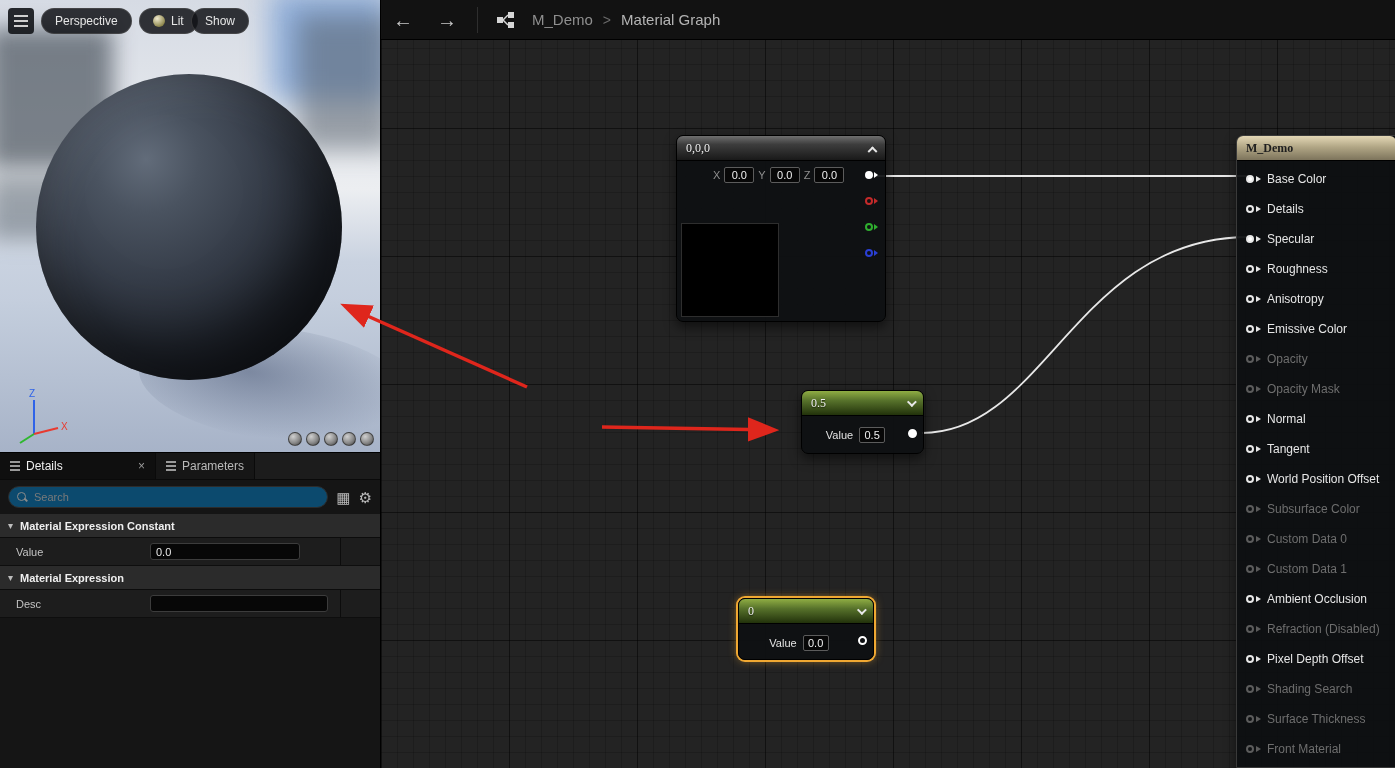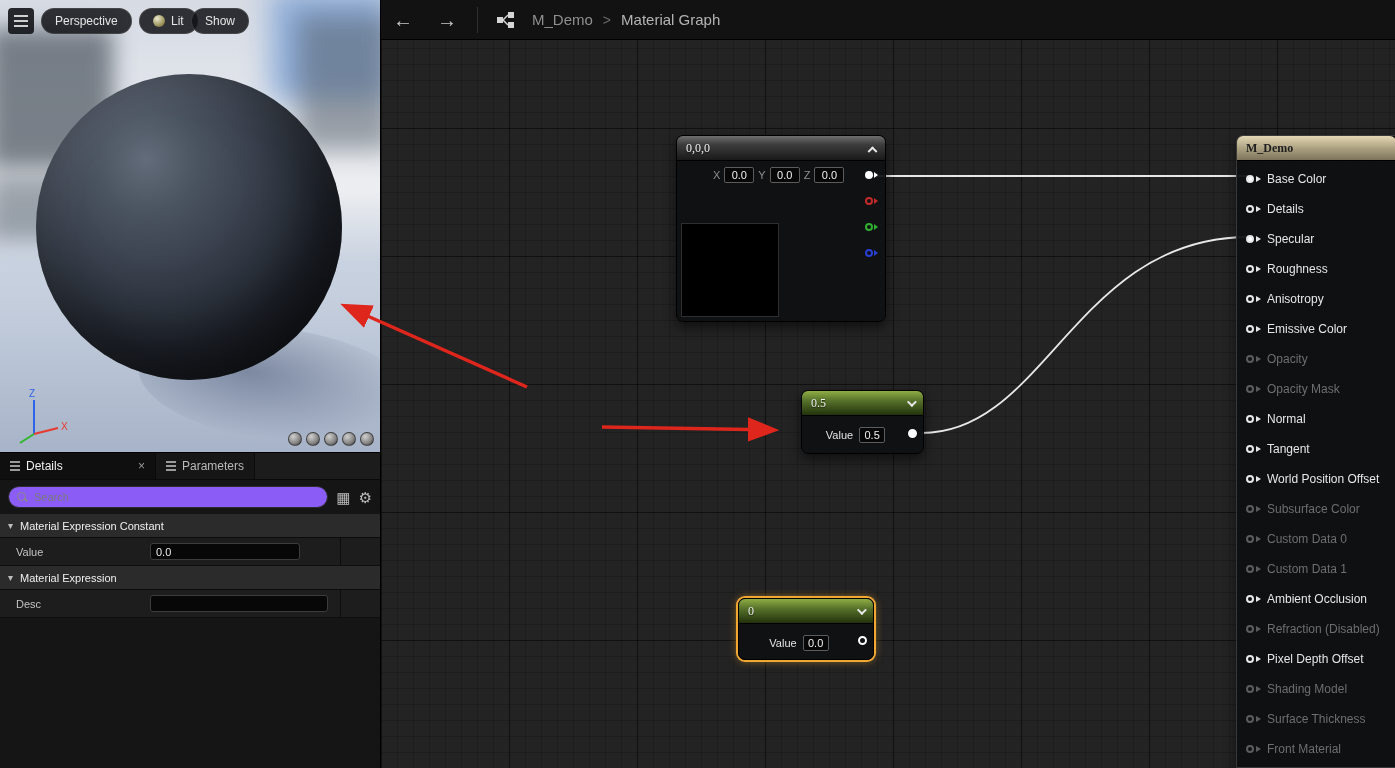--- a/index.html
+++ b/index.html
@@ -60,32 +60,32 @@
   
   .details-panel { position:absolute; left:0; top:452px; width:380px; height:316px; background:#151515; border-top:1px solid #000; }
   .tab-bar { display:flex; height:27px; background:#1c1c1c; border-bottom:1px solid #0a0a0a; }
   .tab { display:flex; align-items:center; gap:6px; padding:7px 10px; font-size:12px; color:#b9b9b9; background:#161616; border-right:1px solid #0a0a0a; }
   .tab.active { background:#0f0f0f; color:#f0f0f0; width:156px; }
   .tab-icon { display:inline-flex; flex-direction:column; gap:2px; }
   .tab-icon i { width:10px; height:2px; background:#9a9a9a; display:block; }
   .tab-close { margin-left:auto; color:#9a9a9a; font-size:12px; }
   .search-row { display:flex; align-items:center; height:34px; padding:0 8px; gap:8px; background:#151515; }
   .search-box {
-    flex:1; height:22px; border-radius:11px; background:#8b5cf6; border:1px solid #2c2c2c;
+    flex:1; height:22px; border-radius:11px; background:#0c4a6e; border:1px solid #2c2c2c;
     display:flex; align-items:center; padding:0 8px; gap:6px;justify-content:space-between;
   }
   .search-glyph { position:relative; width:11px; height:11px; flex:none; }
   .search-glyph::before { content:""; position:absolute; left:0; top:0; width:7px; height:7px; border:1.5px solid #8a8a8a; border-radius:50%; }
   .search-glyph::after { content:""; position:absolute; left:7px; top:7px; width:4px; height:1.5px; background:#8a8a8a; transform:rotate(45deg); }
   .search-box input { flex:1; background:transparent; border:none; outline:none; color:#ddd; font-size:11px; font-family:"Liberation Sans",sans-serif; }
   .search-box input::placeholder { color:#7a7a7a; }
   .detail-icon { color:#b9b9b9; font-size:15px; line-height:1; }
   .section-header { height:24px; background:#2b2b2b; display:flex; align-items:center; gap:7px; padding:0 8px; border-bottom:1px solid #0c0c0c; }
   .section-header .caret { color:#bdbdbd; font-size:10px; }
-  .section-header .title { color:#efefef; font-size:11px; font-weight:normal; }
+  .section-header .title { color:#efefef; font-size:11px; font-weight:bold; }
   .prop-row { height:28px; display:flex; align-items:center; background:#1d1d1d; border-bottom:1px solid #0e0e0e; }
   .prop-label { width:150px; padding-left:16px; color:#c3c3c3; font-size:11px; }
   .prop-value { flex:1; display:flex; align-items:center; }
   .prop-input {
     height:17px; background:#070707; border:1px solid #3c3c3c; border-radius:3px;
     color:#e8e8e8; font-size:11px; padding:0 5px; font-family:"Liberation Sans",sans-serif;
   }
   .prop-row .row-end { width:40px; align-self:stretch; border-left:1px solid #0c0c0c; }
 
   
@@ -437,21 +437,21 @@
           <span class="mo-label">Refraction (Disabled)</span>
         </div>
         <div class="mo-row">
           <span class="pin"></span>
           <span class="pin-arrow"></span>
           <span class="mo-label">Pixel Depth Offset</span>
         </div>
         <div class="mo-row disabled">
           <span class="pin dim"></span>
           <span class="pin-arrow dim"></span>
-          <span class="mo-label">Shading Model</span>
+          <span class="mo-label">Shading Search</span>
         </div>
         <div class="mo-row disabled">
           <span class="pin dim"></span>
           <span class="pin-arrow dim"></span>
           <span class="mo-label">Surface Thickness</span>
         </div>
         <div class="mo-row disabled">
           <span class="pin dim"></span>
           <span class="pin-arrow dim"></span>
           <span class="mo-label">Front Material</span>

